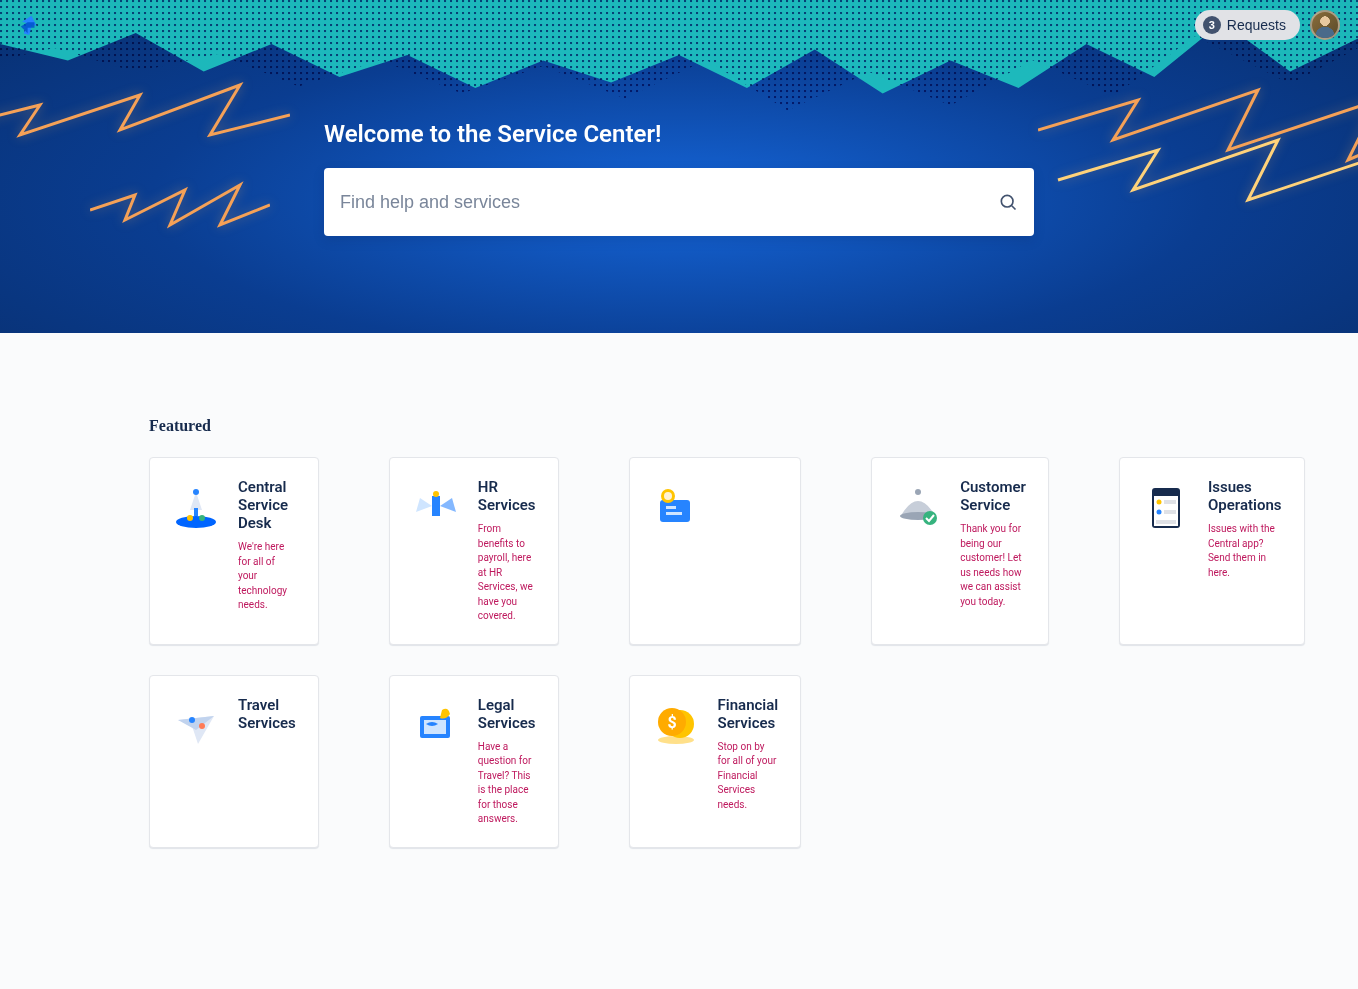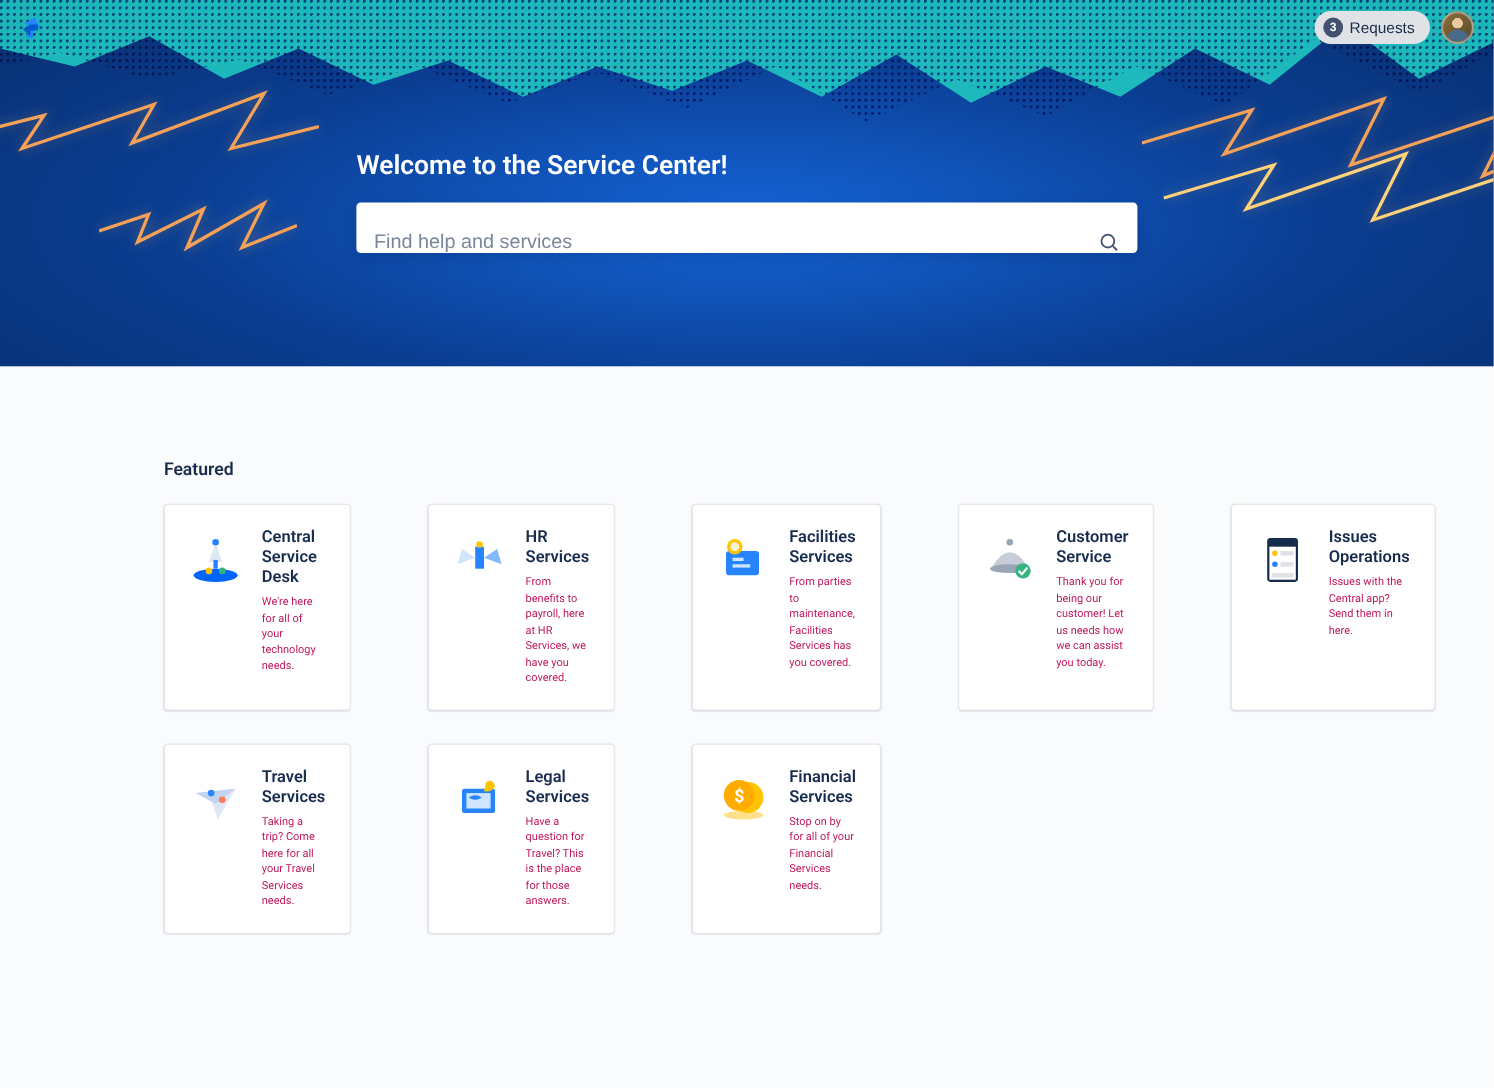--- a/index.html
+++ b/index.html
@@ -73,42 +73,42 @@
       mix-blend-mode: multiply;
     }
     .bolt { position: absolute; stroke: #f5a157; stroke-width: 3; fill: none; filter: drop-shadow(0 0 6px rgba(255,180,90,0.35)); }
     .bolt1 { top: 75px; left: -40px; width: 330px; height: 120px; }
     .bolt2 { top: 170px; left: 90px; width: 180px; height: 90px; }
     .bolt3 { top: 70px; right: -60px; width: 380px; height: 170px; }
     .bolt3 path:nth-child(2){ stroke:#ffd27a; }
 
     .hero-content {
       position: relative; z-index: 4;
-      max-width: 710px; margin: 16px auto;
+      max-width: 710px; margin: 0 auto;
       padding-top: 120px;
     }
     .hero h1 { color: #fff; font-size: 24px; font-weight: 600; margin-bottom: 20px; }
     .search-wrap {
       background: #fff; border-radius: 4px;
-      display: flex; align-items: flex-end;
-      padding: 0 16px; height: 46px;
+      display: flex; align-items: center;
+      padding: 0 16px; height: 68px;
       box-shadow: 0 4px 12px rgba(9,30,66,0.15);
     }
     .search-wrap input {
       flex: 1; border: none; outline: none;
       font-size: 18px; color: #172b4d; background: transparent;
     }
     .search-wrap input::placeholder { color: #7a869a; }
     .search-icon { color: #42526e; cursor: pointer; display:flex; }
 
     .content {
       max-width: 1100px; margin: 0 auto;
       padding: 84px 20px 40px;
     }
-    .section-title { font-size: 16px; font-weight: 600; color: #172b4d; margin-bottom: 22px; }
+    .section-title { font-size: 16px; font-weight: 600; color: #172b4d; margin-bottom: 22px; font-family: Liberation Serif, serif; }
     .grid {
       display: grid;
       grid-template-columns: repeat(5, 1fr);
       gap: 30px 70px;
     }
     .card {
       background: #fff; border: 1px solid #e4e6ea; border-radius: 4px;
       padding: 20px 22px; display: flex; gap: 18px; align-items: flex-start;
       cursor: pointer; box-shadow: 0 1px 1px rgba(9,30,66,0.1);
       min-height: 120px;
@@ -204,24 +204,20 @@
     <div class="card">
       <div class="card-icon">
         <svg width="48" height="48" viewBox="0 0 48 48">
             <rect x="8" y="18" width="30" height="22" rx="3" fill="#2684ff"></rect>
             <rect x="14" y="24" width="10" height="3" fill="#cfe5ff"></rect>
             <rect x="14" y="30" width="16" height="3" fill="#cfe5ff"></rect>
             <circle cx="16" cy="14" r="7" fill="#ffc400"></circle>
             <circle cx="16" cy="14" r="4" fill="#fff3d6"></circle>
           </svg>
       </div>
-      <div class="card-body">
-        <h3>Facilities Services</h3>
-        <p>From parties to maintenance, Facilities Services has you covered.</p>
-      </div>
     </div>
 
     <div class="card">
       <div class="card-icon">
         <svg width="48" height="48" viewBox="0 0 48 48">
             <path d="M8 32 Q24 6 40 32 Z" fill="#c7ced9"></path>
             <ellipse cx="24" cy="34" rx="18" ry="4" fill="#9aa5b5"></ellipse>
             <circle cx="24" cy="10" r="3" fill="#9aa5b5"></circle>
             <circle cx="36" cy="36" r="7" fill="#36b37e"></circle>
             <path d="M32 36 L35 39 L40 33" stroke="#fff" stroke-width="2" fill="none"></path>
@@ -255,21 +251,20 @@
       <div class="card-icon">
         <svg width="48" height="48" viewBox="0 0 48 48">
             <path d="M6 20 L20 26 L26 44 L42 16 Z" fill="#dfe7f5"></path>
             <path d="M6 20 L42 16 L24 30 Z" fill="#c1d3ee"></path>
             <circle cx="20" cy="20" r="3" fill="#2684ff"></circle>
             <circle cx="30" cy="26" r="3" fill="#ff7b57"></circle>
           </svg>
       </div>
       <div class="card-body">
         <h3>Travel Services</h3>
-        <p>Taking a trip? Come here for all your Travel Services needs.</p>
       </div>
     </div>
 
     <div class="card">
       <div class="card-icon">
         <svg width="48" height="48" viewBox="0 0 48 48">
             <rect x="8" y="16" width="30" height="22" rx="2" fill="#2684ff"></rect>
             <rect x="12" y="20" width="22" height="14" fill="#cfe5ff"></rect>
             <path d="M14 24 Q20 20 26 24 Q20 28 14 24" fill="#2684ff"></path>
             <path d="M30 10 Q36 6 38 14 Q34 20 28 18 Z" fill="#ffc400"></path>

